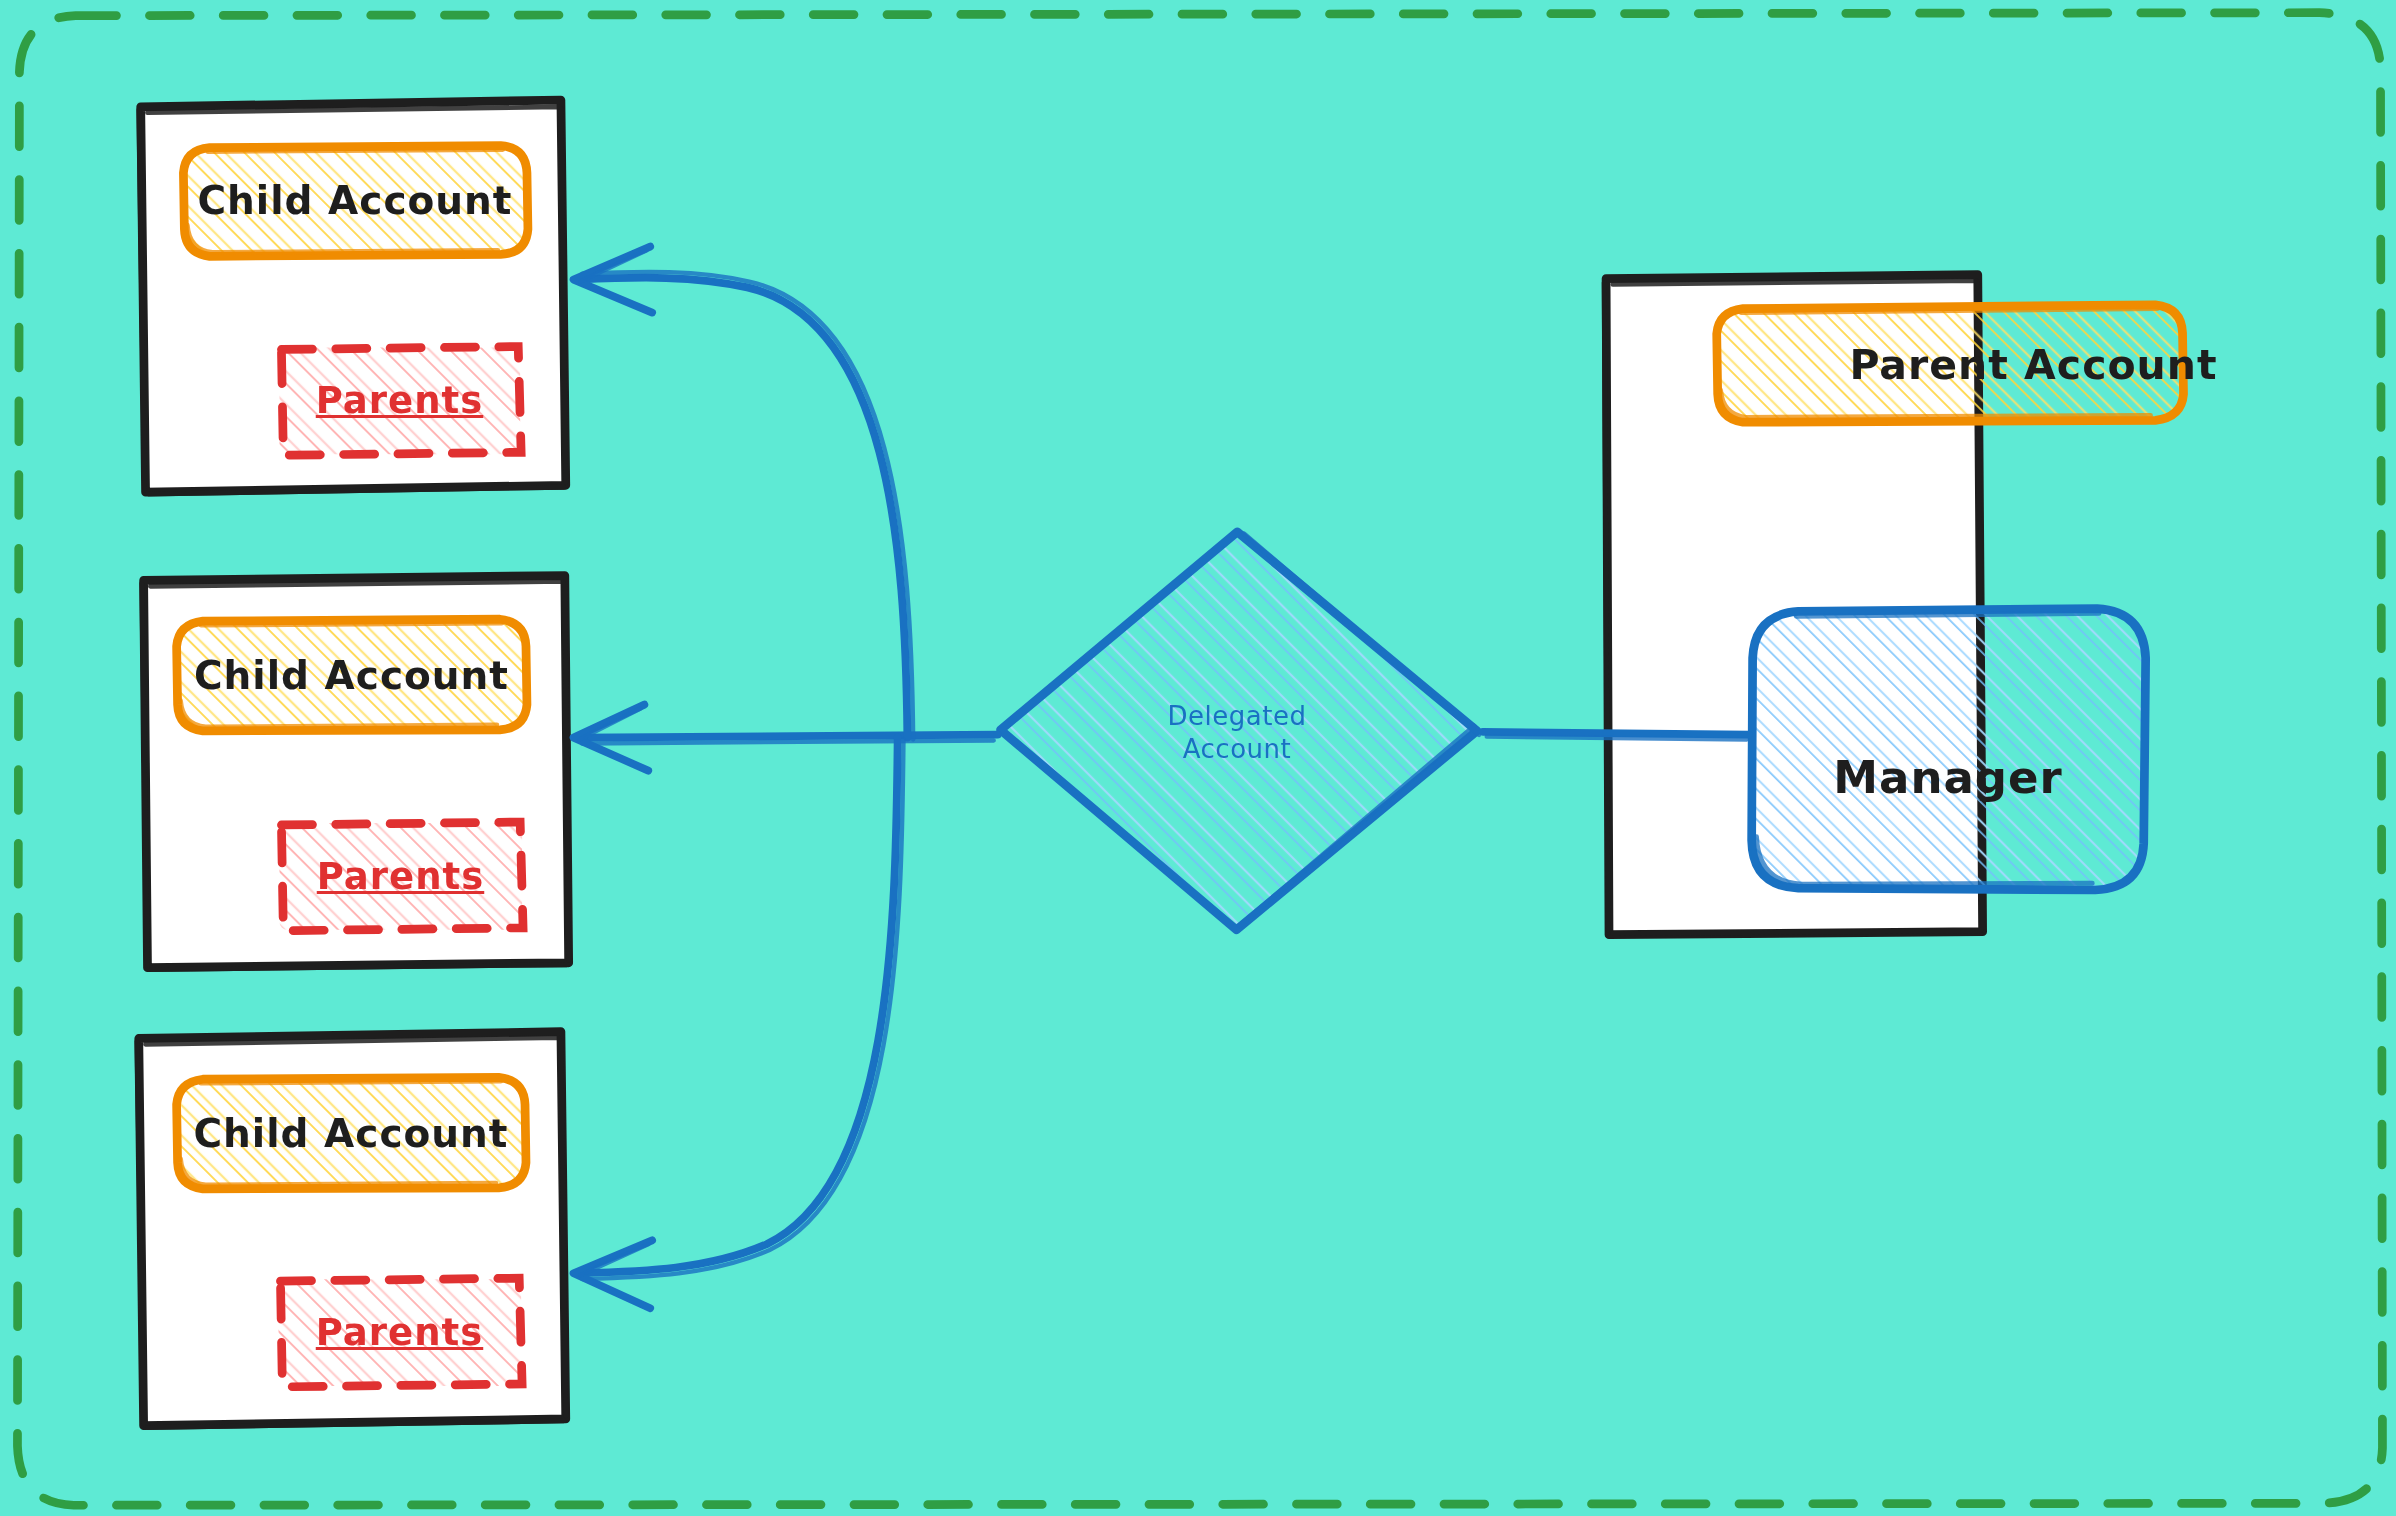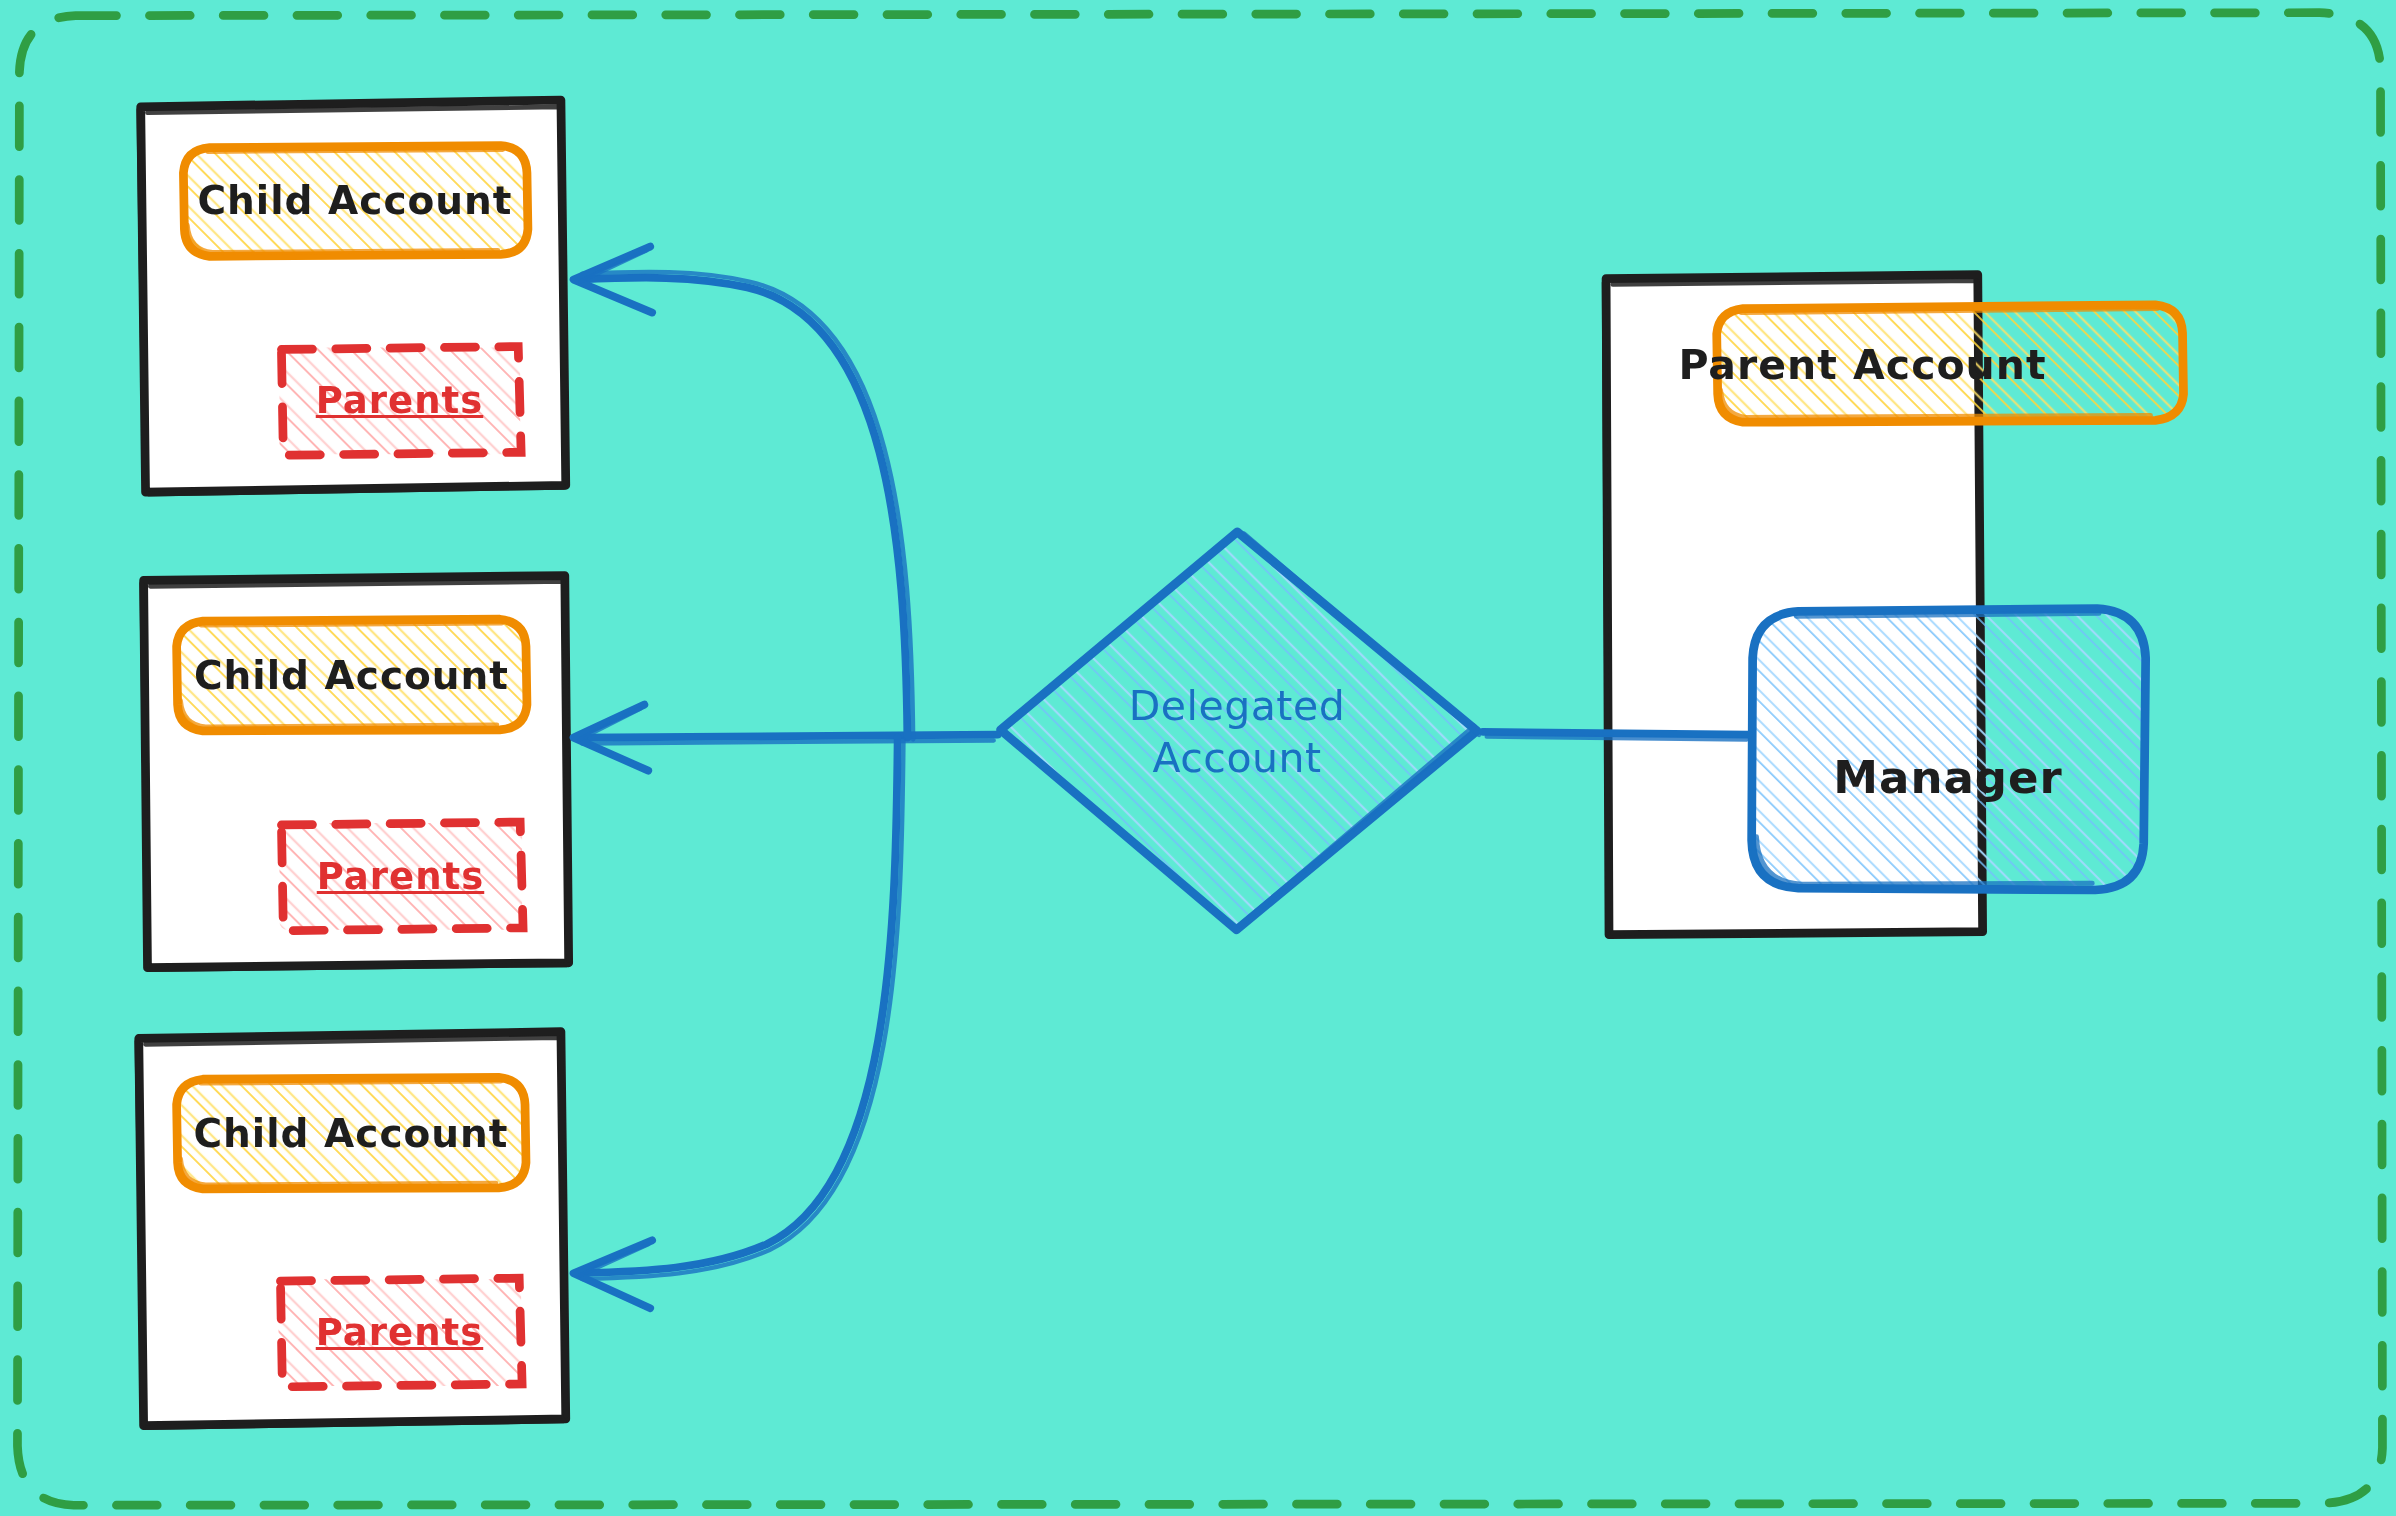--- a/index.html
+++ b/index.html
@@ -37,21 +37,21 @@
     pointer-events: auto;
     user-select: none;
   }
   .label-dark   { color: #1e1e1e; }
   .label-red    { color: #e03131; text-decoration: underline; }
   .label-blue   { color: #1971c2; }
   .t-child      { font-size: 39px; font-weight: 600; letter-spacing: 1px; }
   .t-parents    { font-size: 37px; font-weight: 600; letter-spacing: 1px; }
   .t-parentacct { font-size: 41px; font-weight: 600; letter-spacing: 1px; }
   .t-manager    { font-size: 45px; font-weight: 600; letter-spacing: 1px; }
-  .t-delegated  { font-size: 41px; font-weight: 500; line-height: 1.25; letter-spacing: 0.5px; }
+  .t-delegated  { font-size: 26px; font-weight: 500; line-height: 1.25; letter-spacing: 0.5px; }
 </style>
 </head>
 <body>
 
 <div id="canvas">
 
   <svg class="layer" viewBox="0 0 2470 1563">
     <defs>
 
       <pattern id="hatch-orange" width="22" height="22" patternTransform="rotate(-45)" patternUnits="userSpaceOnUse">
@@ -176,18 +176,18 @@
   <div class="label label-red t-parents" style="left:279px; top:823px; width:243px; height:107px;">Parents</div>
 
   <div class="label label-dark t-child" style="left:178px; top:1079px; width:346px; height:109px;">Child Account</div>
   <div class="label label-red t-parents" style="left:278px; top:1279px; width:243px; height:107px;">Parents</div>
 
   <div class="label label-blue t-delegated" style="left:1077px; top:679px; width:320px; height:107px; flex-direction:column;">
     <span>Delegated</span>
     <span>Account</span>
   </div>
 
-  <div class="label label-dark t-parentacct" style="left:1631px; top:309px; width:463px; height:112px;">Parent Account</div>
+  <div class="label label-dark t-parentacct" style="left:1802px; top:309px; width:463px; height:112px;">Parent Account</div>
 
   <div class="label label-dark t-manager" style="left:1752px; top:638px; width:392px; height:278px;">Manager</div>
 
 </div>
 
 
 </body></html>

